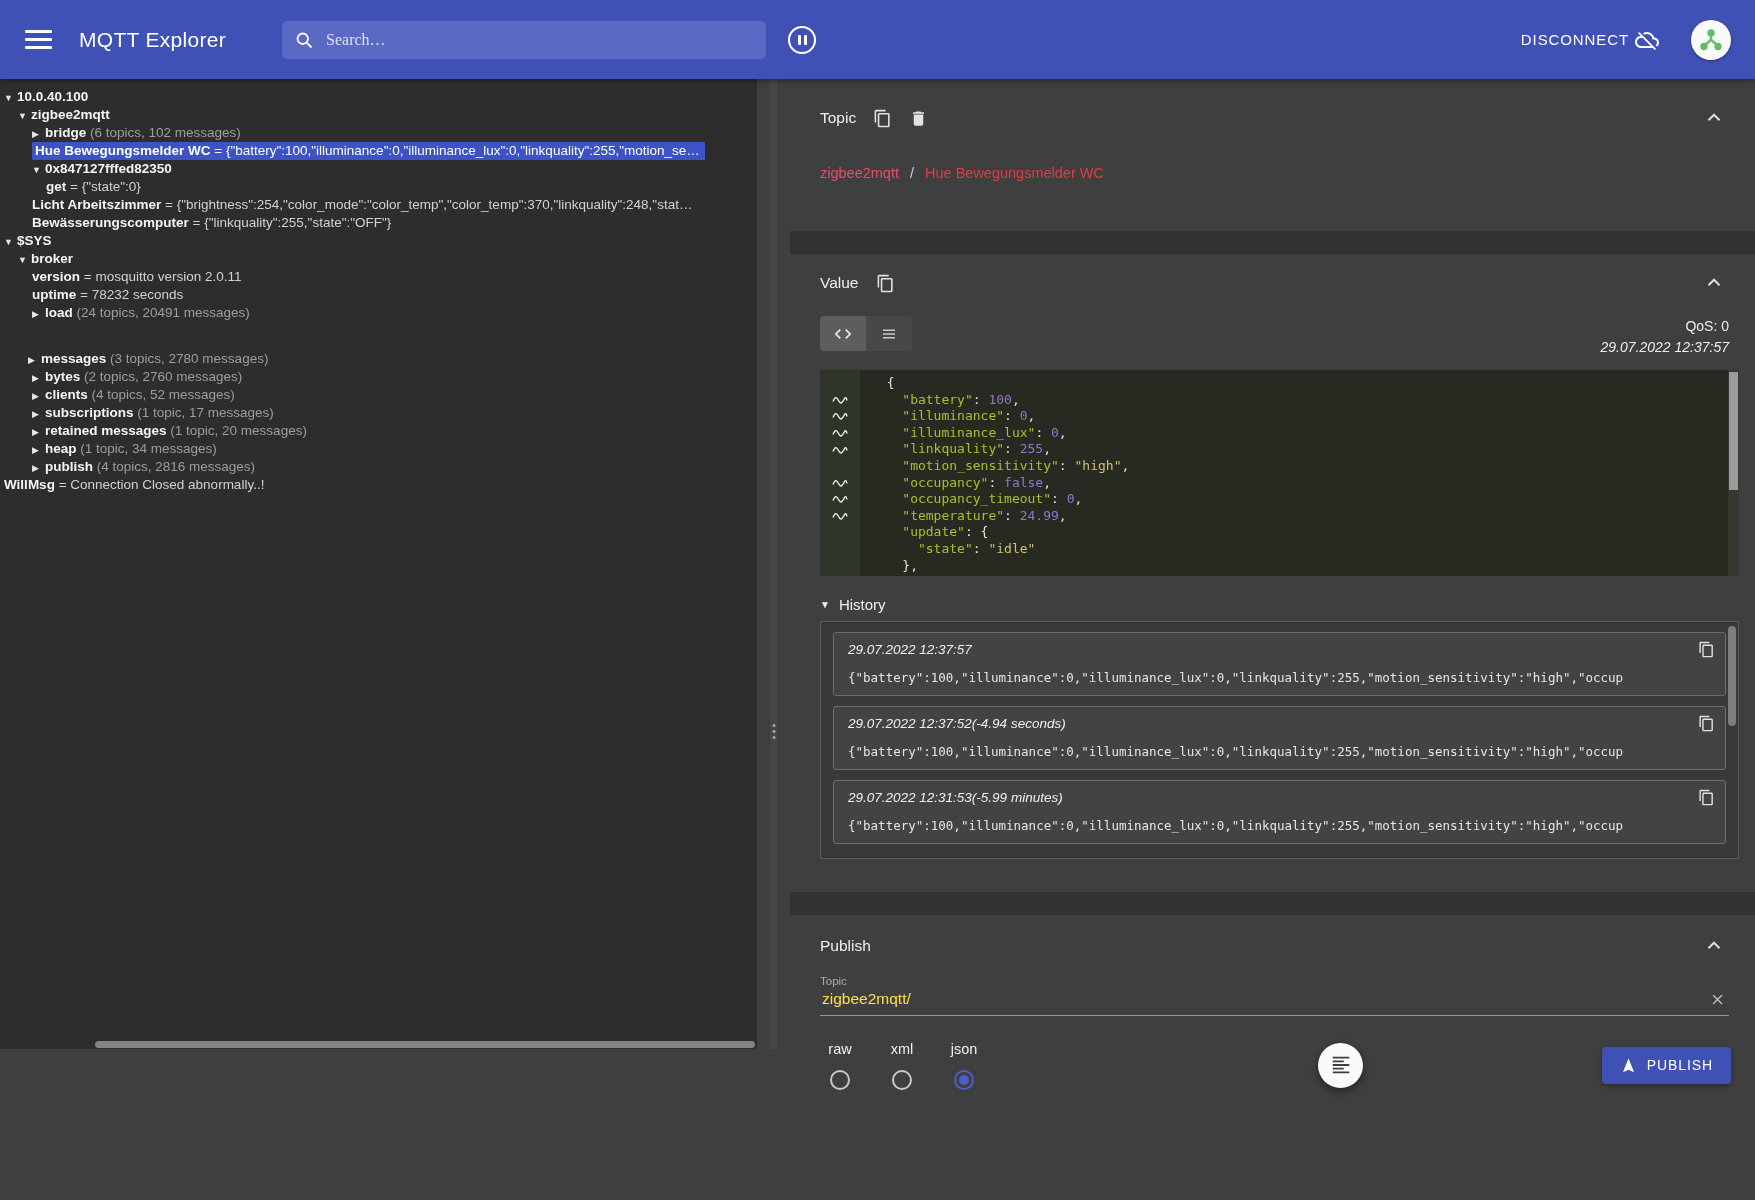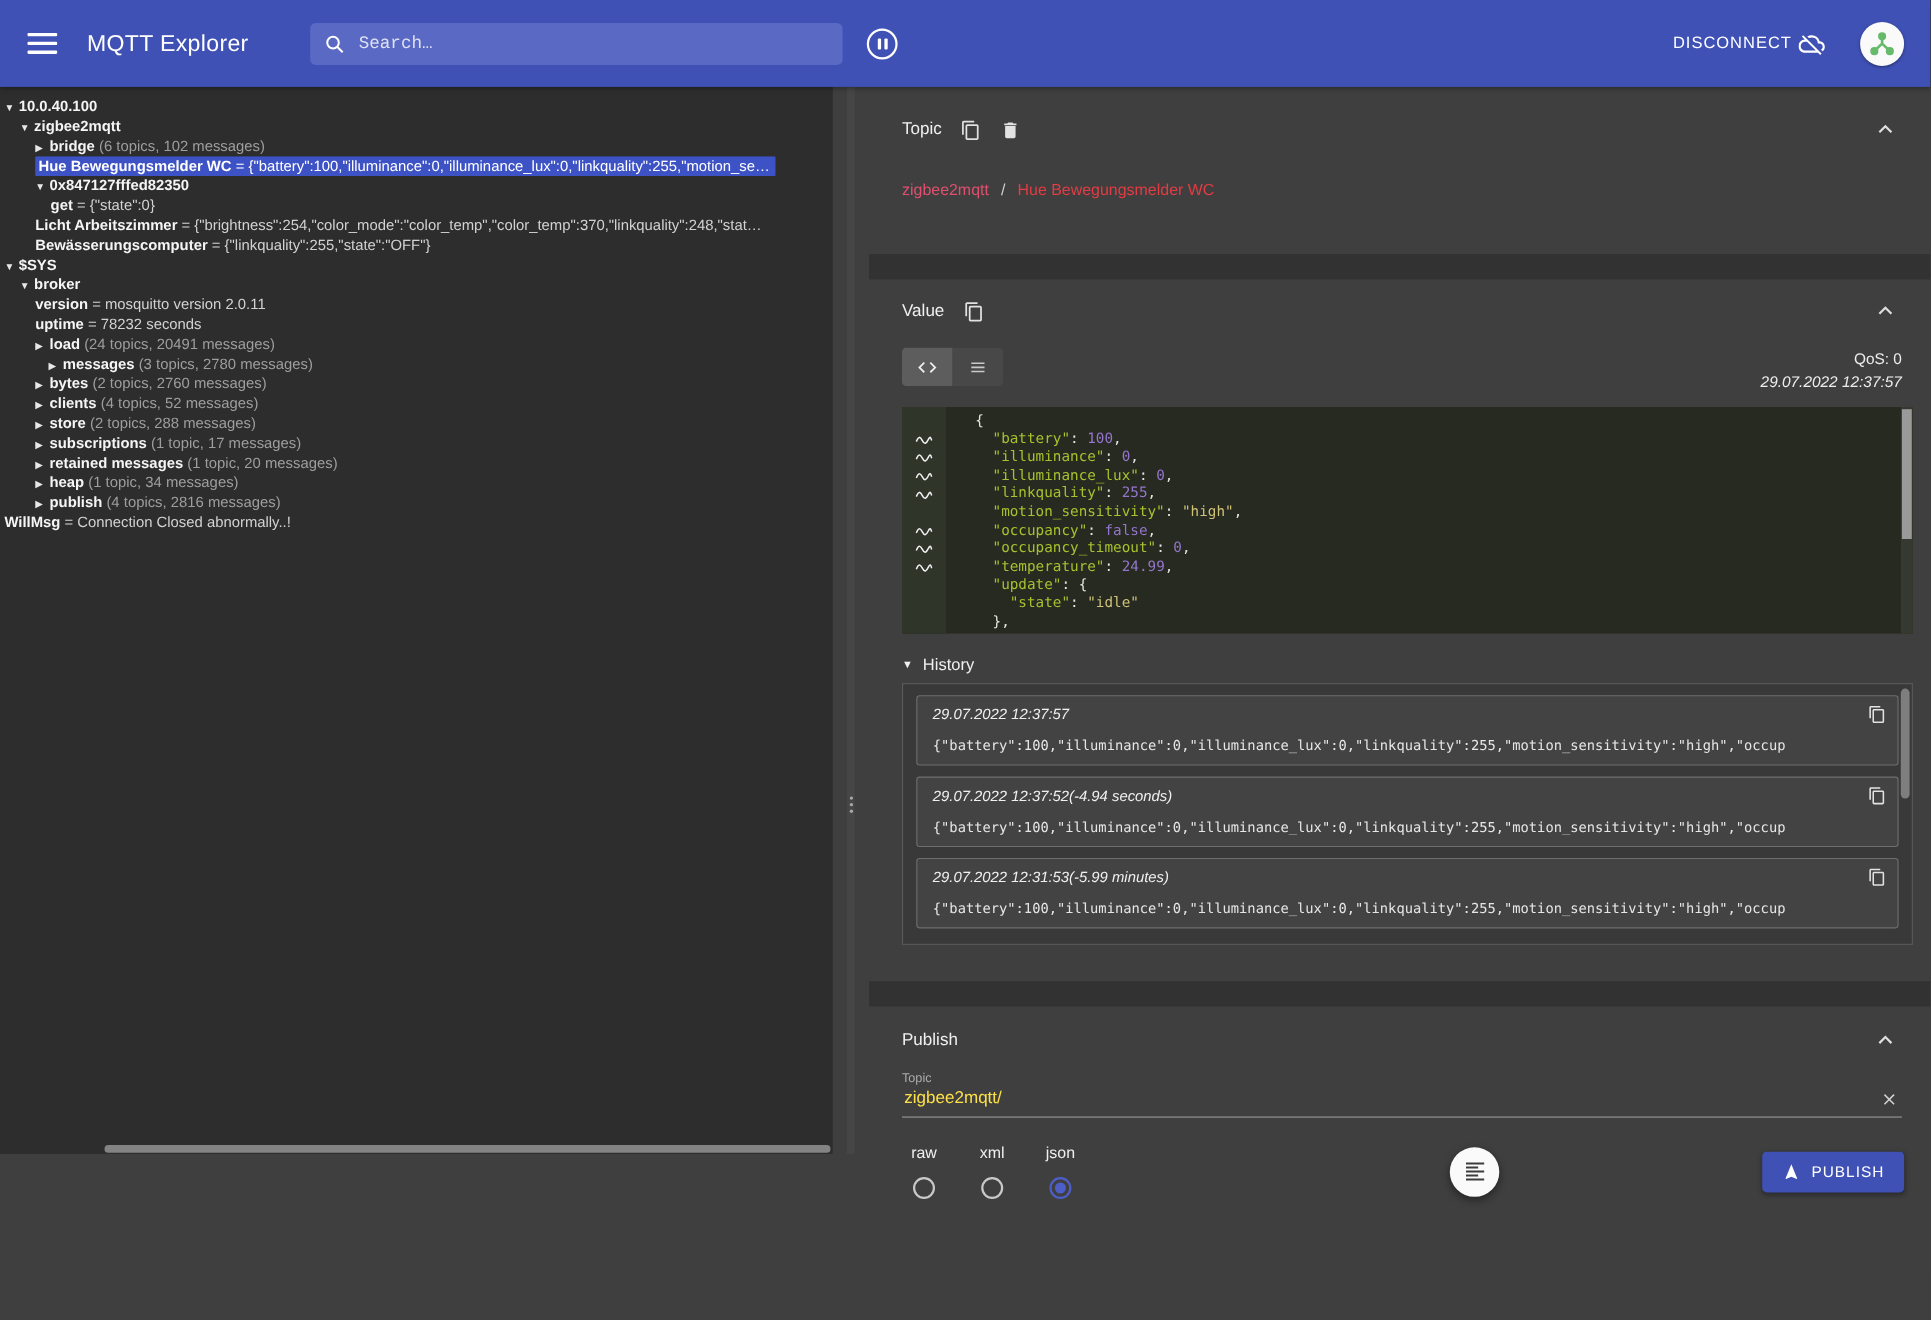--- a/index.html
+++ b/index.html
@@ -11,21 +11,21 @@
     color:#ededed;
   }
   
   .appbar{height:79px;background:var(--appbar,#3f51b5);display:flex;align-items:center;
     padding:0 18px;box-shadow:0 2px 5px rgba(0,0,0,.35);position:relative;z-index:5;}
   .menu-btn{width:27px;display:flex;flex-direction:column;gap:5px;background:none;border:none;padding:0;margin-left:7px;cursor:pointer;}
   .menu-btn span{height:3px;background:#fff;border-radius:1px;}
   .app-title{font-size:21px;font-weight:500;color:#fff;margin:0 0 0 27px;letter-spacing:.3px;}
   .search{margin-left:56px;width:484px;height:38px;background:var(--search_box,#5a69c4);
     border-radius:5px;display:flex;align-items:center;padding:0 12px;gap:10px;}
-  .search input{flex:1;background:none;border:none;outline:none;color:#86efac;font-size:16px;font-family:Liberation Mono, monospace;}
+  .search input{flex:1;background:none;border:none;outline:none;color:#86efac;font-size:16px;font-family:Liberation Serif, serif;}
   .search input::placeholder{color:rgba(255,255,255,.8);}
   .pause-btn{margin-left:22px;width:28px;height:28px;border-radius:50%;border:2px solid #fff;
     background:none;display:flex;align-items:center;justify-content:center;gap:3px;padding:0;cursor:pointer;}
   .pause-btn span{width:3px;height:10px;background:#fff;border-radius:1px;}
   .disconnect{margin-left:auto;display:flex;align-items:center;gap:6px;background:none;border:none;
     color:#fff;font-size:15px;letter-spacing:.9px;font-family:inherit;cursor:pointer;}
   .avatar{width:40px;height:40px;border-radius:50%;background:#fafafa;margin:0 6px 0 26px;
     display:flex;align-items:center;justify-content:center;box-shadow:0 1px 3px rgba(0,0,0,.4);cursor:pointer;border:none;}
   
   .content{display:flex;height:970px;gap:13px;}
@@ -153,24 +153,23 @@
         <div class="tree-row sel" style="padding-left: 32px;"><span class="inner"><b class="tname">Hue Bewegungsmelder WC</b><span class="tval"> = {"battery":100,"illuminance":0,"illuminance_lux":0,"linkquality":255,"motion_se…</span></span></div>
         <div class="tree-row" style="padding-left: 32px;"><span class="inner"><span class="arrow">▼</span><b class="tname">0x847127fffed82350</b></span></div>
         <div class="tree-row" style="padding-left: 46px;"><span class="inner"><b class="tname">get</b><span class="tval"> = {"state":0}</span></span></div>
         <div class="tree-row" style="padding-left: 32px;"><span class="inner"><b class="tname">Licht Arbeitszimmer</b><span class="tval"> = {"brightness":254,"color_mode":"color_temp","color_temp":370,"linkquality":248,"stat…</span></span></div>
         <div class="tree-row" style="padding-left: 32px;"><span class="inner"><b class="tname">Bewässerungscomputer</b><span class="tval"> = {"linkquality":255,"state":"OFF"}</span></span></div>
         <div class="tree-row" style="padding-left: 4px;"><span class="inner"><span class="arrow">▼</span><b class="tname">$SYS</b></span></div>
         <div class="tree-row" style="padding-left: 18px;"><span class="inner"><span class="arrow">▼</span><b class="tname">broker</b></span></div>
         <div class="tree-row" style="padding-left: 32px;"><span class="inner"><b class="tname">version</b><span class="tval"> = mosquitto version 2.0.11</span></span></div>
         <div class="tree-row" style="padding-left: 32px;"><span class="inner"><b class="tname">uptime</b><span class="tval"> = 78232 seconds</span></span></div>
         <div class="tree-row" style="padding-left: 32px;"><span class="inner"><span class="arrow">▶</span><b class="tname">load</b><span class="tmeta"> (24 topics, 20491 messages)</span></span></div>
-        <div class="tree-row" style="padding-left: 44px;"><span class="inner"><span class="arrow">▶</span><b class="tname">messages</b><span class="tmeta"> (3 topics, 2780 messages)</span></span></div>
+        <div class="tree-row" style="padding-left: 28px; margin-top: 28px;"><span class="inner"><span class="arrow">▶</span><b class="tname">messages</b><span class="tmeta"> (3 topics, 2780 messages)</span></span></div>
         <div class="tree-row" style="padding-left: 32px;"><span class="inner"><span class="arrow">▶</span><b class="tname">bytes</b><span class="tmeta"> (2 topics, 2760 messages)</span></span></div>
         <div class="tree-row" style="padding-left: 32px;"><span class="inner"><span class="arrow">▶</span><b class="tname">clients</b><span class="tmeta"> (4 topics, 52 messages)</span></span></div>
-        <div class="tree-row" style="padding-left: 32px;"><span class="inner"><span class="arrow">▶</span><b class="tname">store</b><span class="tmeta"> (2 topics, 288 messages)</span></span></div>
         <div class="tree-row" style="padding-left: 32px;"><span class="inner"><span class="arrow">▶</span><b class="tname">subscriptions</b><span class="tmeta"> (1 topic, 17 messages)</span></span></div>
         <div class="tree-row" style="padding-left: 32px;"><span class="inner"><span class="arrow">▶</span><b class="tname">retained messages</b><span class="tmeta"> (1 topic, 20 messages)</span></span></div>
         <div class="tree-row" style="padding-left: 32px;"><span class="inner"><span class="arrow">▶</span><b class="tname">heap</b><span class="tmeta"> (1 topic, 34 messages)</span></span></div>
         <div class="tree-row" style="padding-left: 32px;"><span class="inner"><span class="arrow">▶</span><b class="tname">publish</b><span class="tmeta"> (4 topics, 2816 messages)</span></span></div>
         <div class="tree-row" style="padding-left: 4px;"><span class="inner"><b class="tname">WillMsg</b><span class="tval"> = Connection Closed abnormally..!</span></span></div>
       </div>
     <div class="tree-hscrollbar"></div>
   </div>
 
   <div class="splitter">

